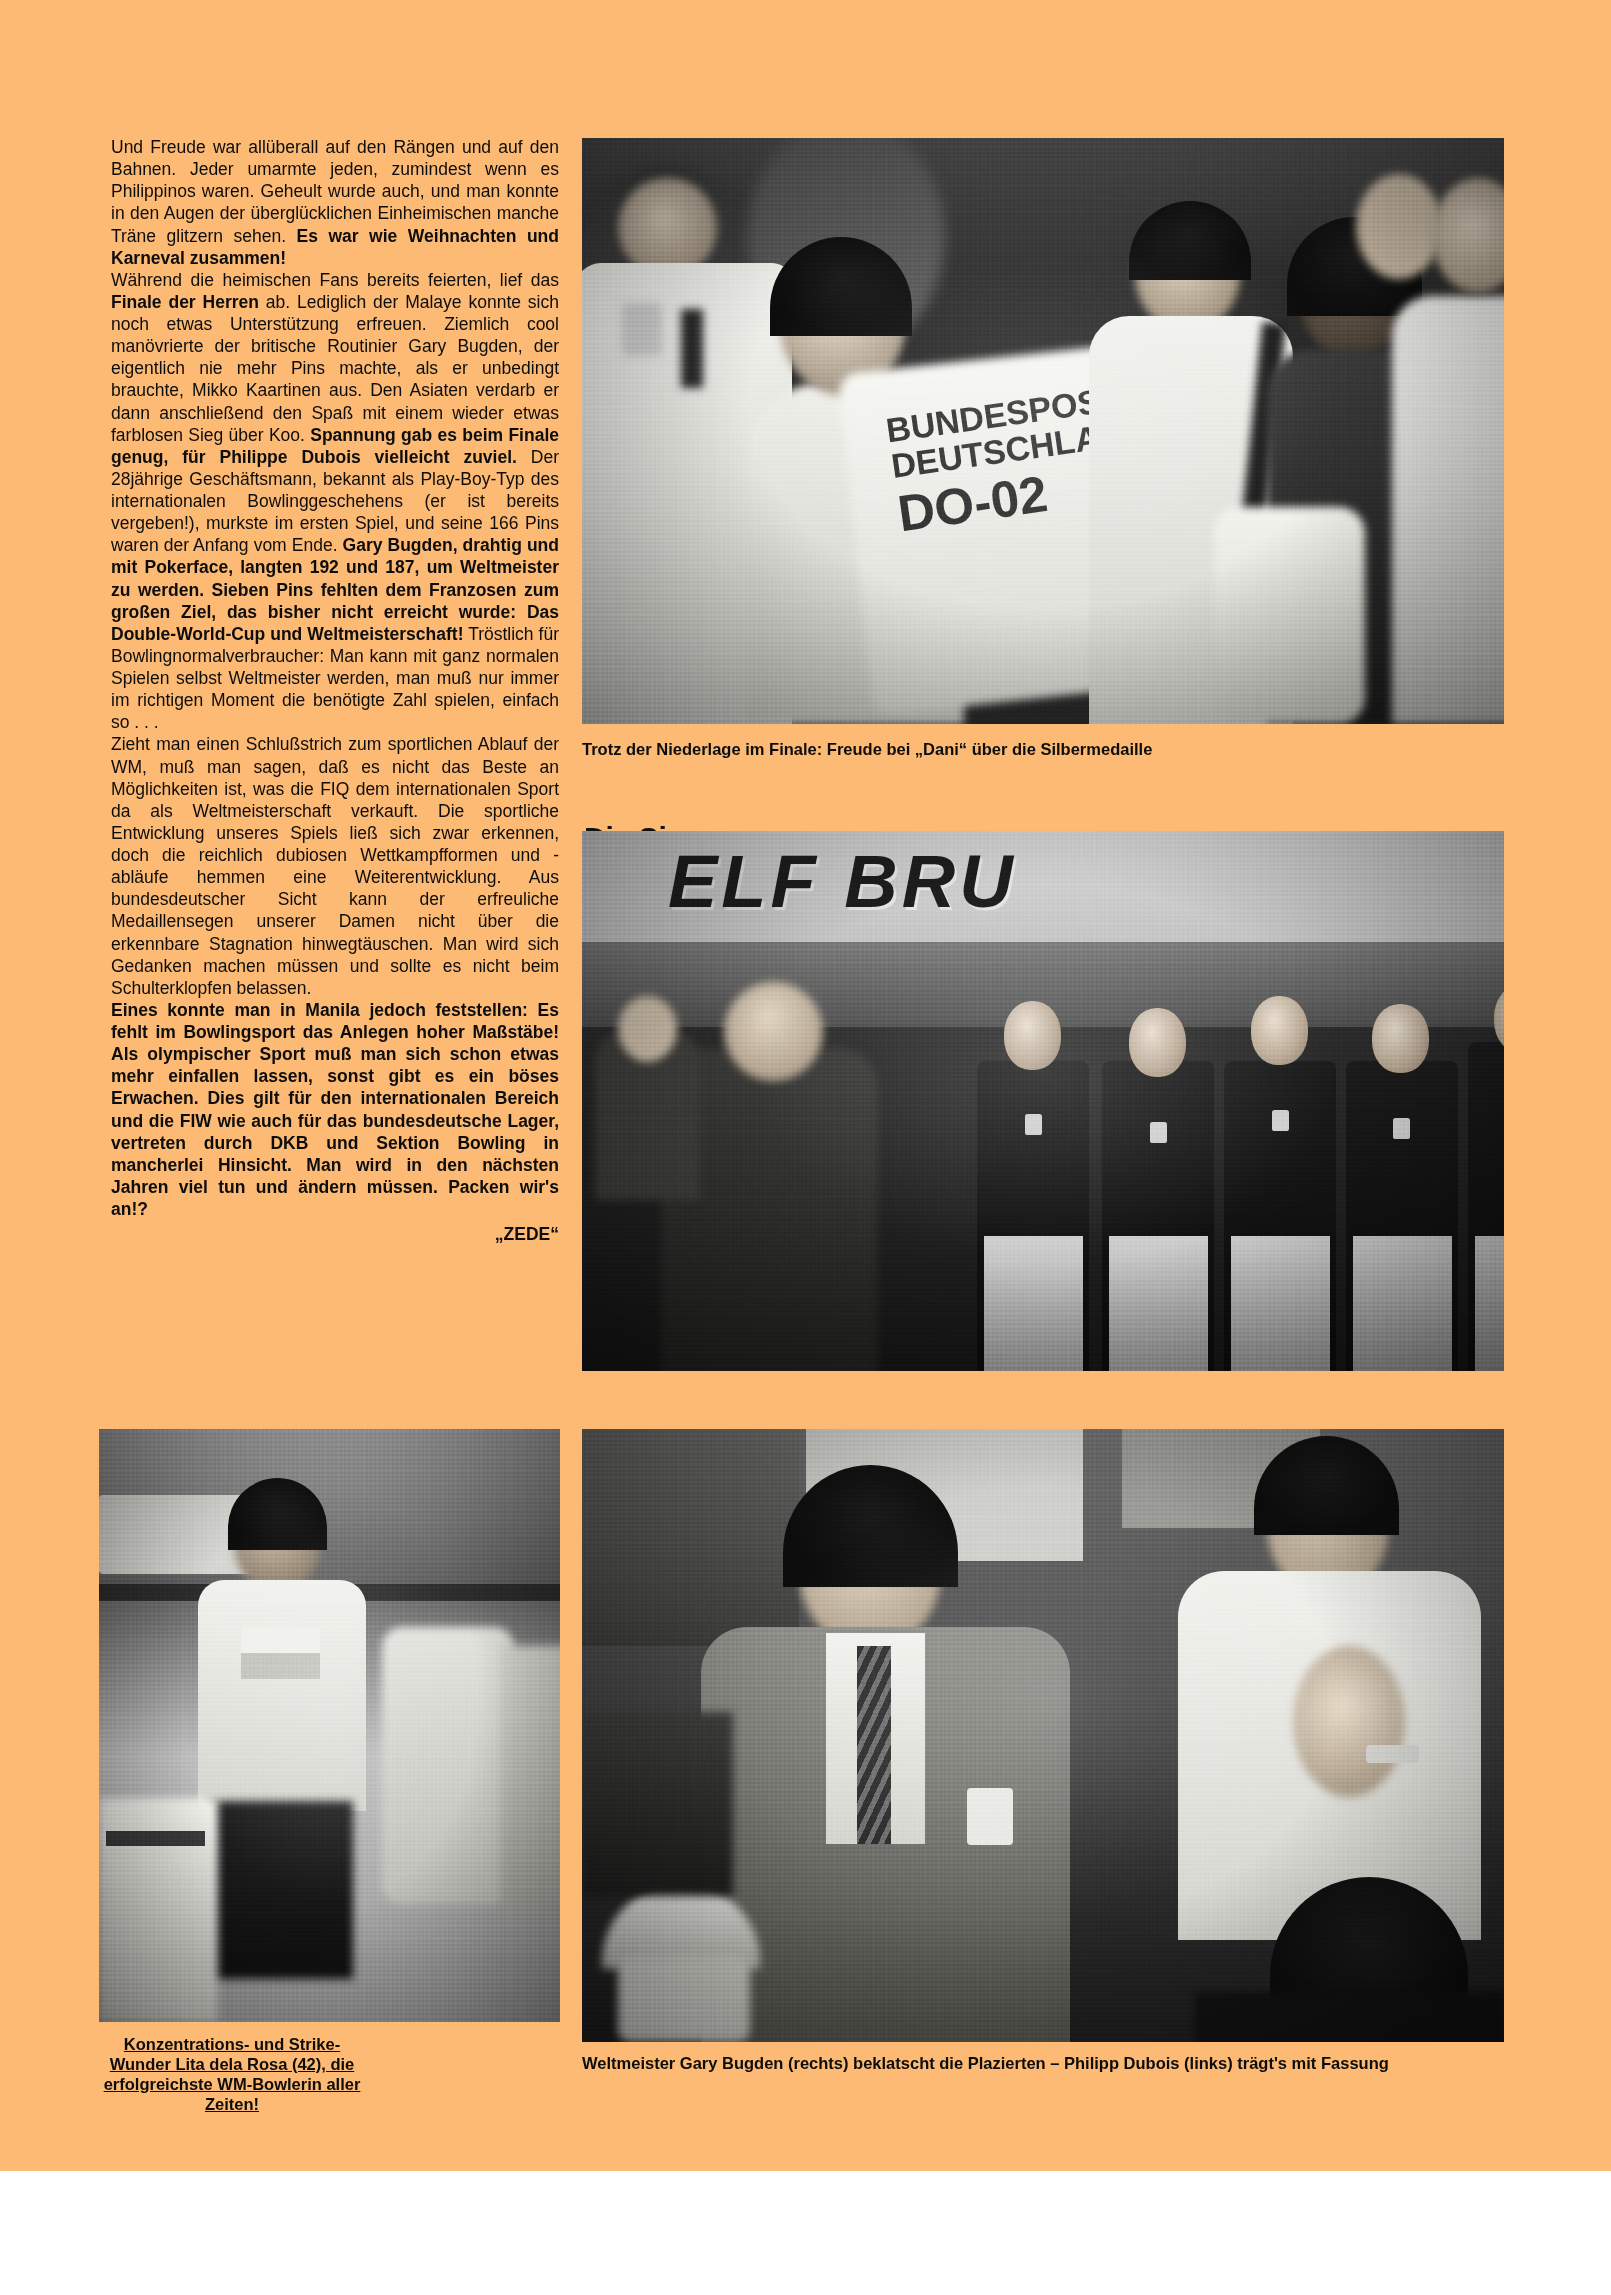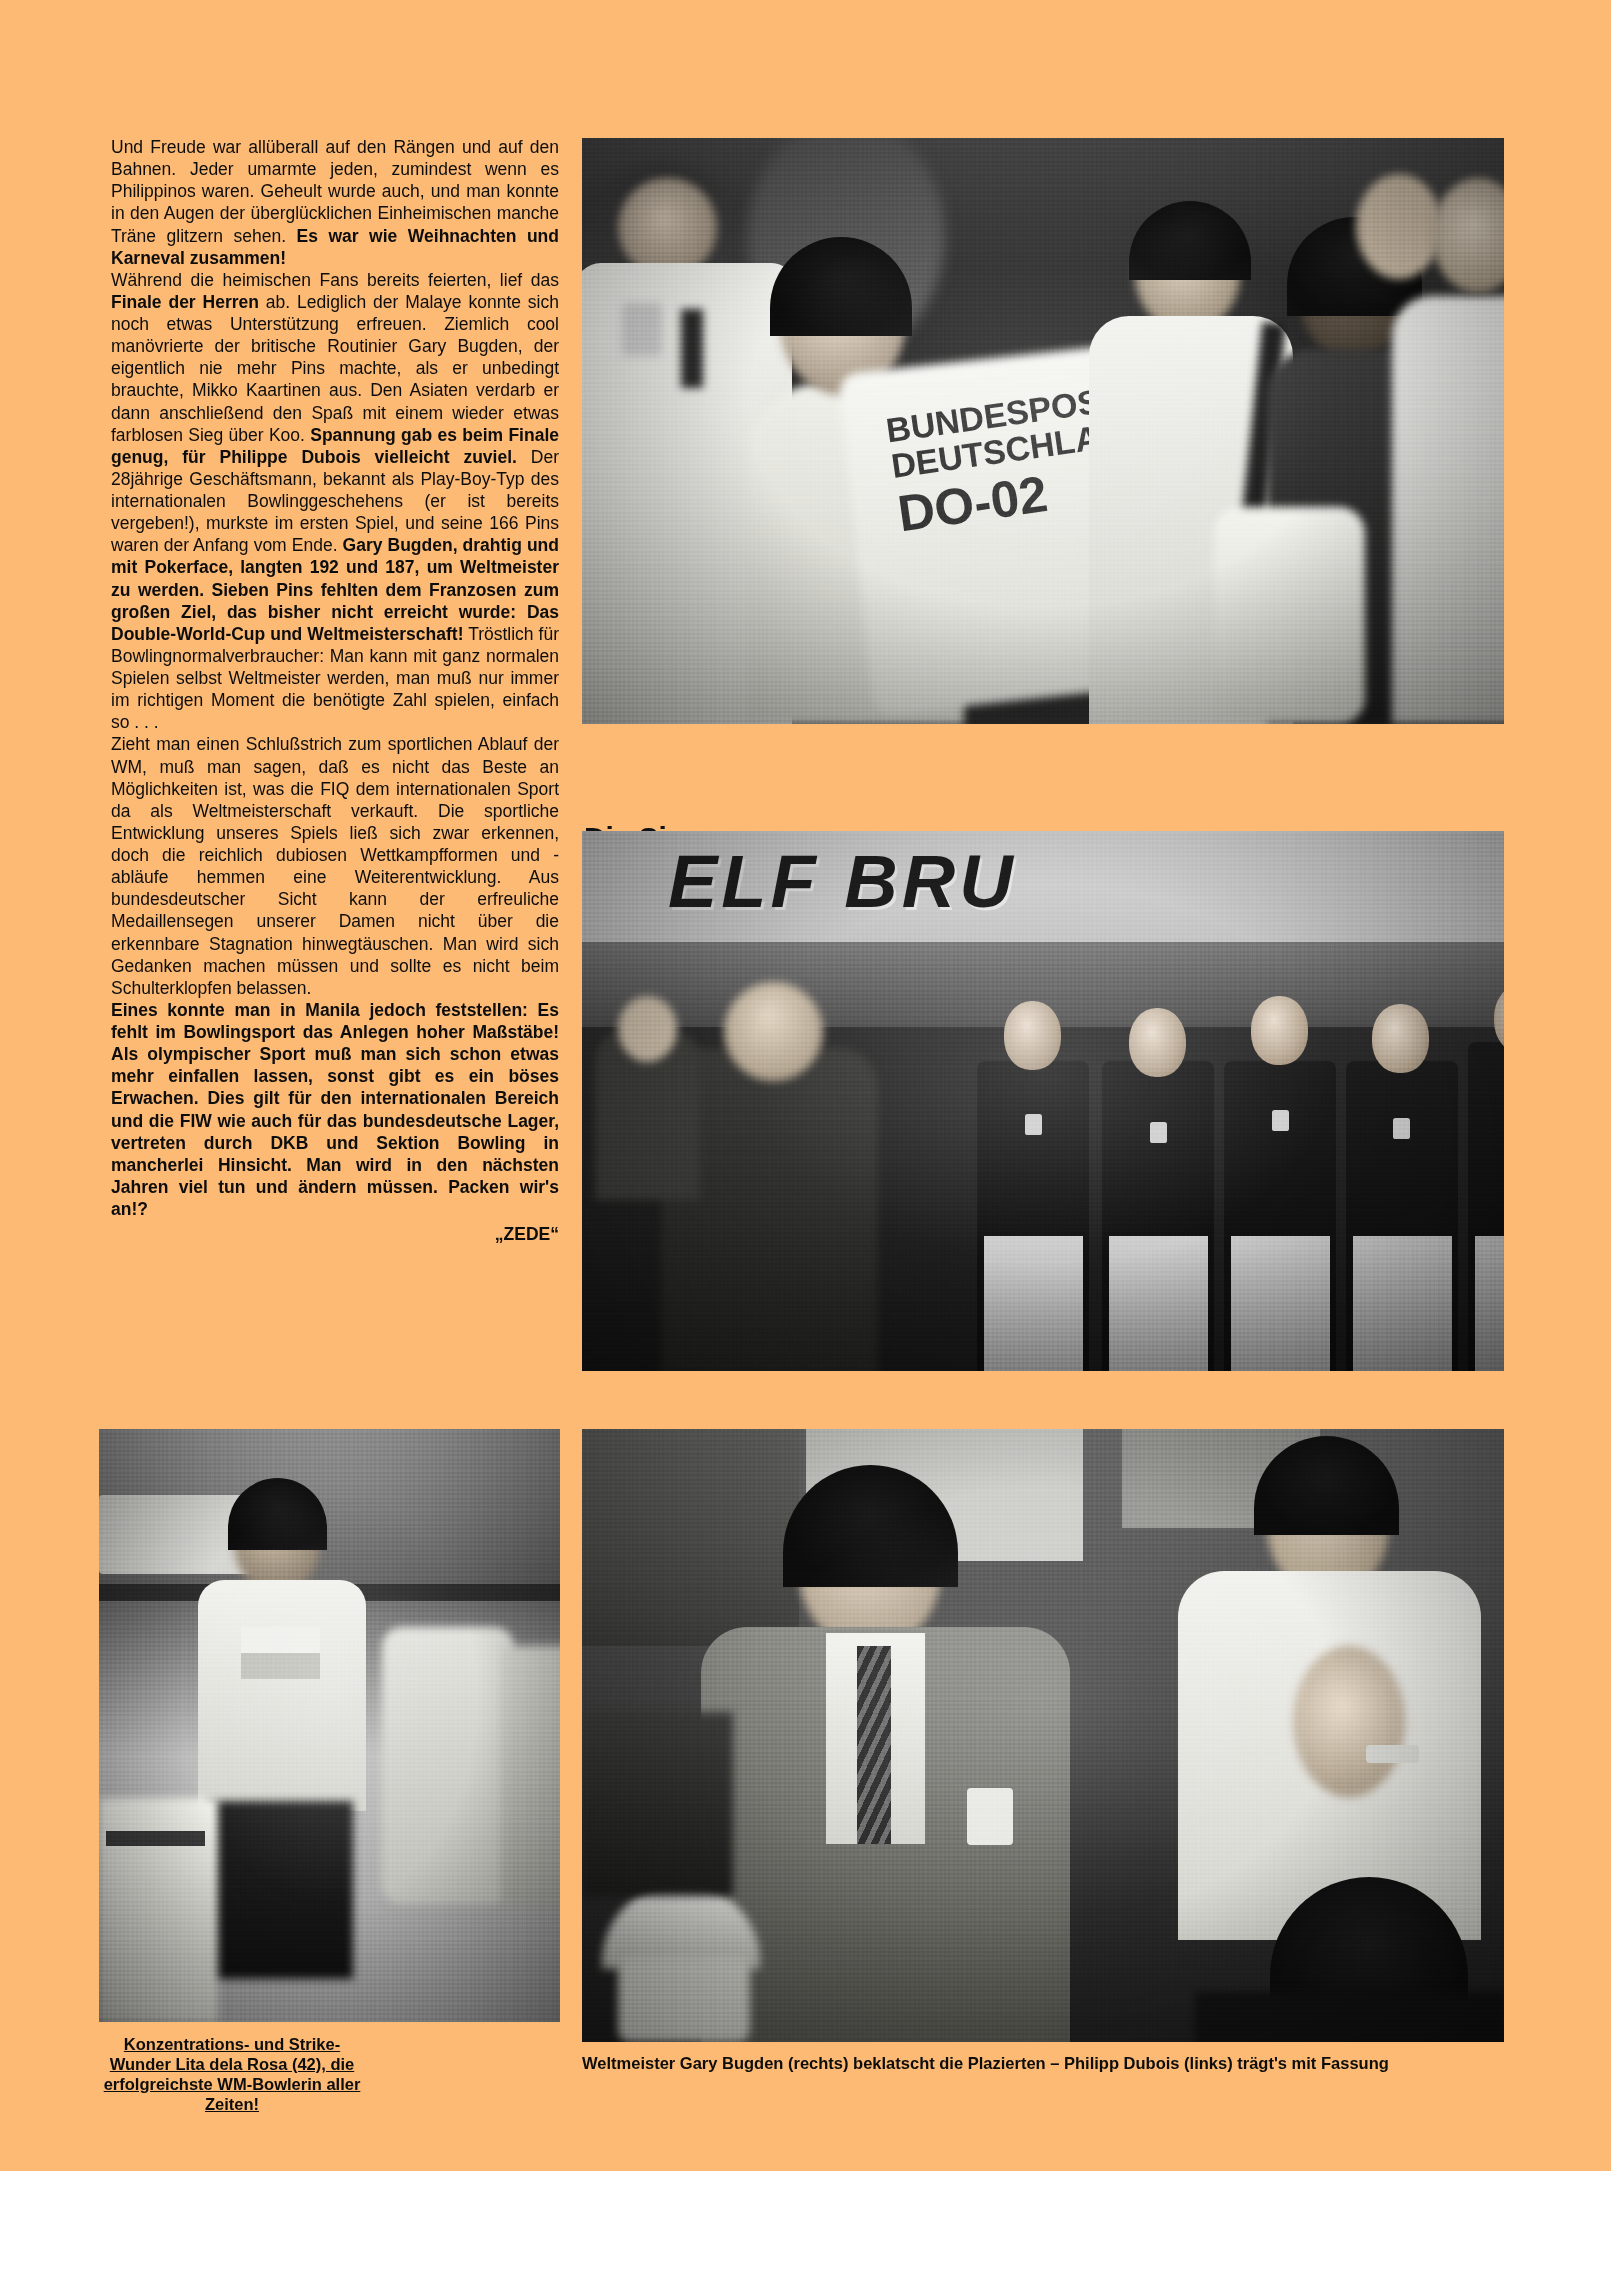--- a/index.html
+++ b/index.html
@@ -215,20 +215,21 @@
       <div class="soft" style="left:685px; top:211px; width:171px; height:375px; background:linear-gradient(180deg,#3a3a3a,#1d1d1d); border-radius:46px 46px 0 0;"></div>
 
       <div class="soft" style="left:632px; top:369px; width:151px; height:217px; background:linear-gradient(180deg,#f4f4ef,#d2d2cb); border-radius:26px;"></div>
 
       <div class="soft" style="left:810px; top:158px; width:132px; height:428px; background:linear-gradient(180deg,#ededea,#c9c9c4); border-radius:40px 0 0 0;"></div>
       <div class="soft" style="left:850px; top:40px; width:92px; height:115px; border-radius:50%; background:radial-gradient(circle at 45% 40%,#ded2c1,#8b7e6a);"></div>
       <div class="vig"></div>
       <div class="grain"></div>
     </div>
   </div>
+  <div class="caption cap-1">Trotz der Niederlage im Finale: Freude bei „Dani“ über die Silbermedaille</div>
 
   <div class="headline">Die Sieger:</div>
 
   <div class="photo ph-mid">
     <div class="ph-inner">
       <div class="bg"></div>
       <div class="banner">
         <div class="banner-text">ELF BRU</div>
       </div>
 

